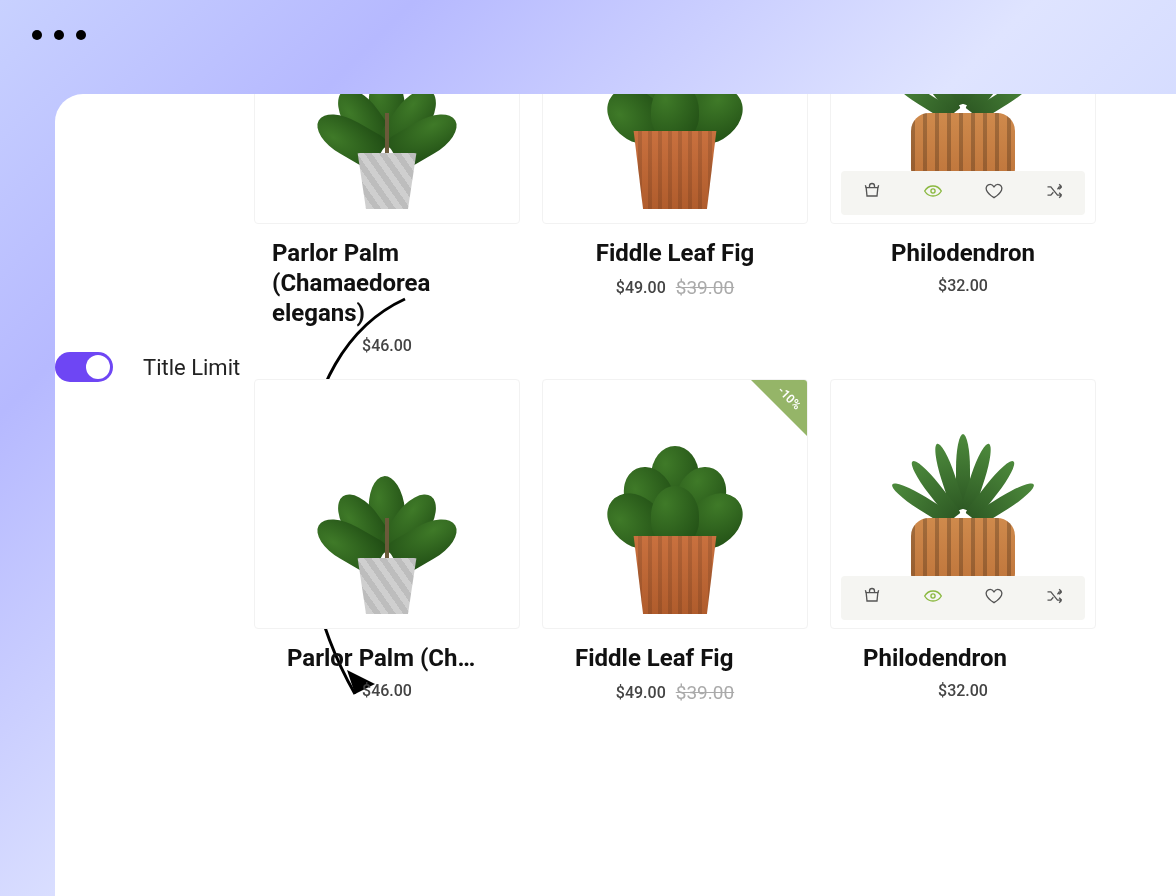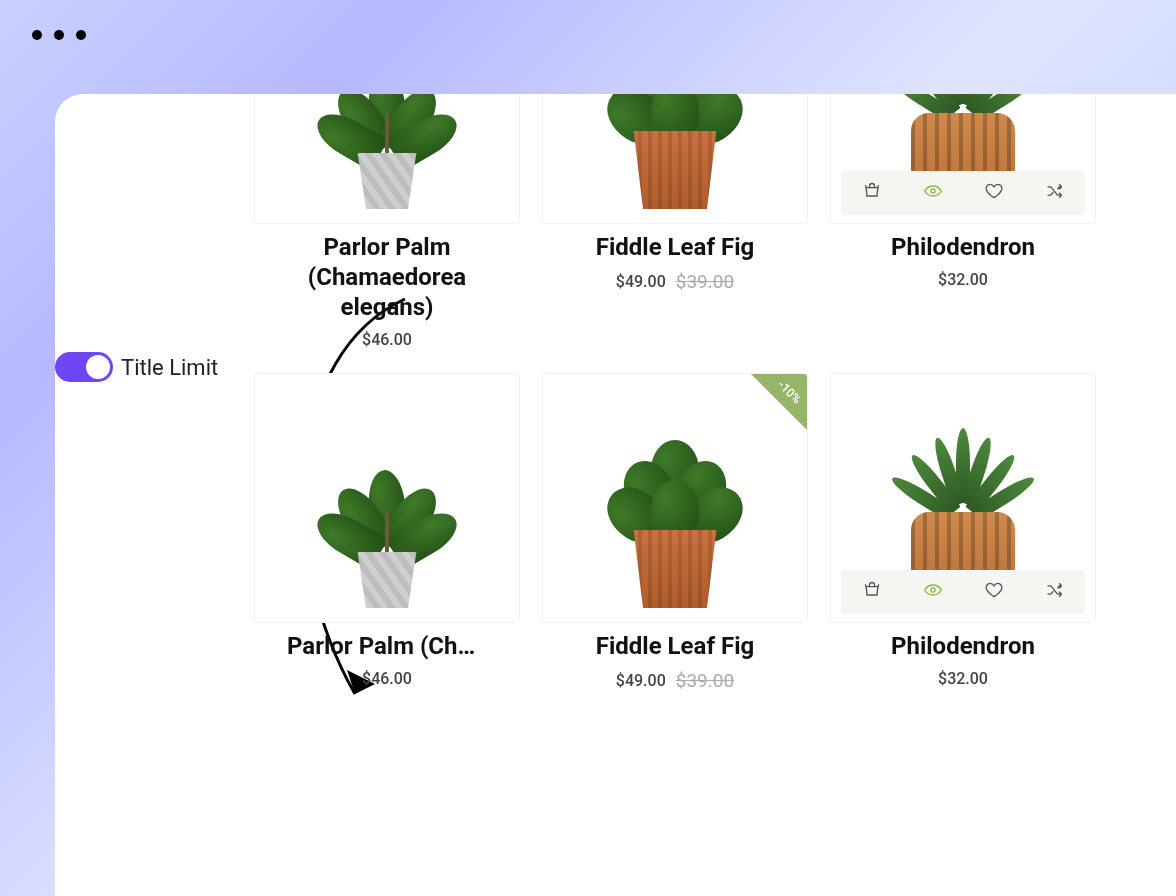--- a/index.html
+++ b/index.html
@@ -1,27 +1,27 @@
 <!DOCTYPE html>
 <html><head>
 <meta charset="utf-8">
 <style>
   html,body{margin:0;padding:0;width:1176px;height:896px;overflow:hidden;font-family:-apple-system,BlinkMacSystemFont,"Segoe UI",Roboto,Arial,sans-serif;}
   .bg{position:absolute;inset:0;background:linear-gradient(135deg,#c8d1ff 0%,#b6b9ff 20%,#dfe4ff 50%,#cfd7ff 70%,#e5e3ff 100%);}
   .dots{position:absolute;left:32px;top:30px;display:flex;gap:12px}
   .dot{width:10px;height:10px;border-radius:50%;background:#000}
   .canvas{position:absolute;left:55px;top:94px;right:0;bottom:0;background:#fff;border-top-left-radius:28px;overflow:hidden}
-  .toggle-wrap{position:absolute;left:0;top:258px;display:flex;align-items:center;gap:8px}
+  .toggle-wrap{position:absolute;left:0;top:258px;display:flex;align-items:center;gap:30px}
   .toggle{position:relative;width:58px;height:30px;border-radius:30px;background:#6E46F4;display:flex;align-items:center}
   .knob{position:absolute;right:3px;width:24px;height:24px;border-radius:50%;background:#fff}
   .toggle-label{font-size:22px;color:#222}
   .grid{position:absolute;left:200px;top:-120px;width:840px;display:grid;grid-template-columns:repeat(3,264px);grid-gap:24px;}
   .card{position:relative;display:flex;flex-direction:column;align-items:center}
   .img-box{position:relative;width:264px;height:248px;background:#fff;border:1px solid #f2f2f2;border-radius:4px;overflow:hidden;display:flex;align-items:flex-end;justify-content:center}
-  .title{font-weight:700;font-size:24px;color:#111;text-align:center;margin:8px 0 8px 0;line-height:1.25;max-width:230px}
+  .title{font-weight:700;font-size:24px;color:#111;text-align:left;margin:14px 0 8px 0;line-height:1.25;max-width:230px}
   .title.trunc{white-space:nowrap;overflow:hidden;text-overflow:ellipsis;width:200px}
   .prices{display:flex;gap:10px;align-items:center}
   .price{font-size:16px;color:#444;font-weight:500}
   .old{color:#aaa;text-decoration:line-through;font-size:19px}
   .actions{position:absolute;left:10px;right:10px;bottom:8px;height:44px;background:#f5f5f2;border-radius:4px;display:flex;align-items:center;justify-content:space-around}
   .ic{width:20px;height:20px;stroke:#555;fill:none;stroke-width:1.6}
   .ic.green{stroke:#8ab83f}
   .badge{position:absolute;top:0;right:0;width:0;height:0;border-style:solid;border-width:0 56px 56px 0;border-color:transparent #95b568 transparent transparent}
   .badge-text{position:absolute;top:11px;right:4px;color:#fff;font-size:12px;font-weight:600;transform:rotate(45deg)}
   

